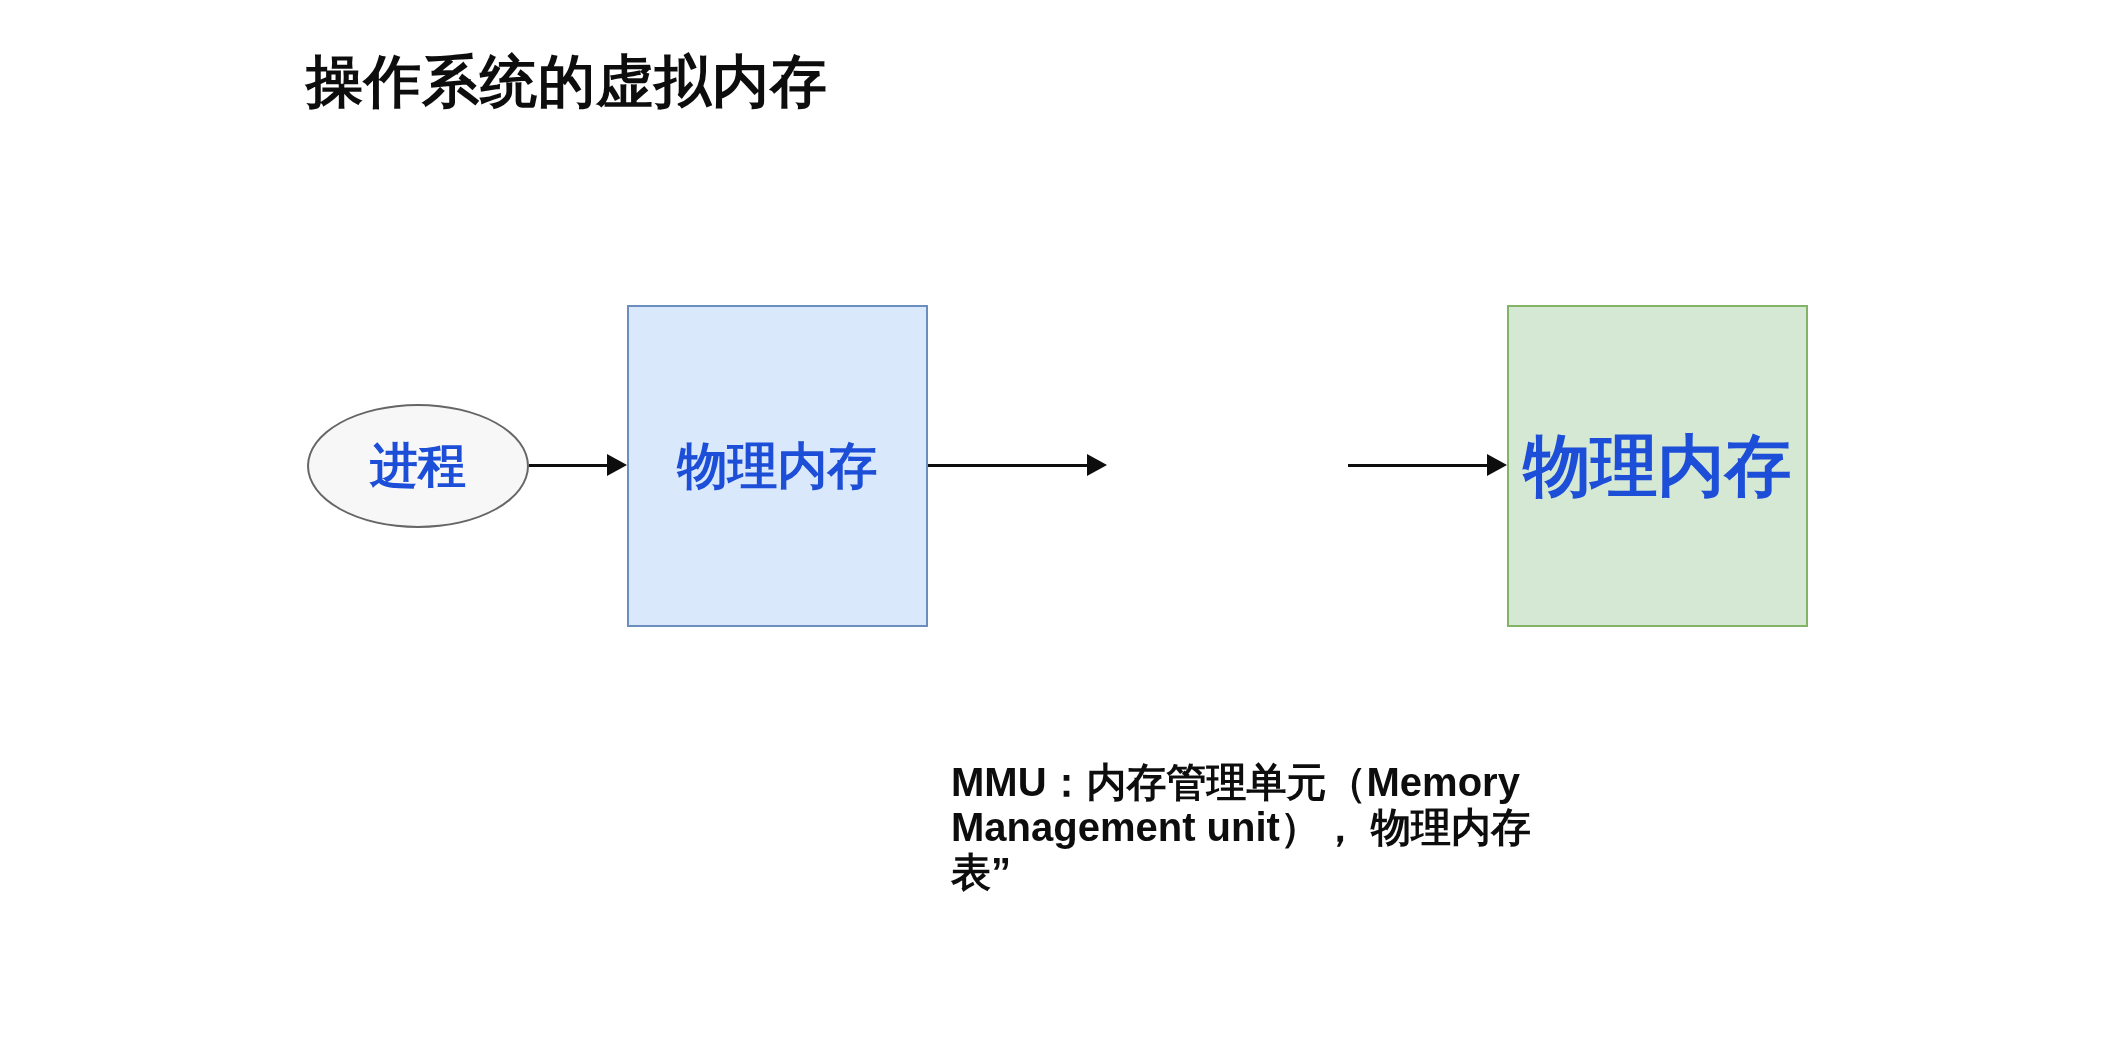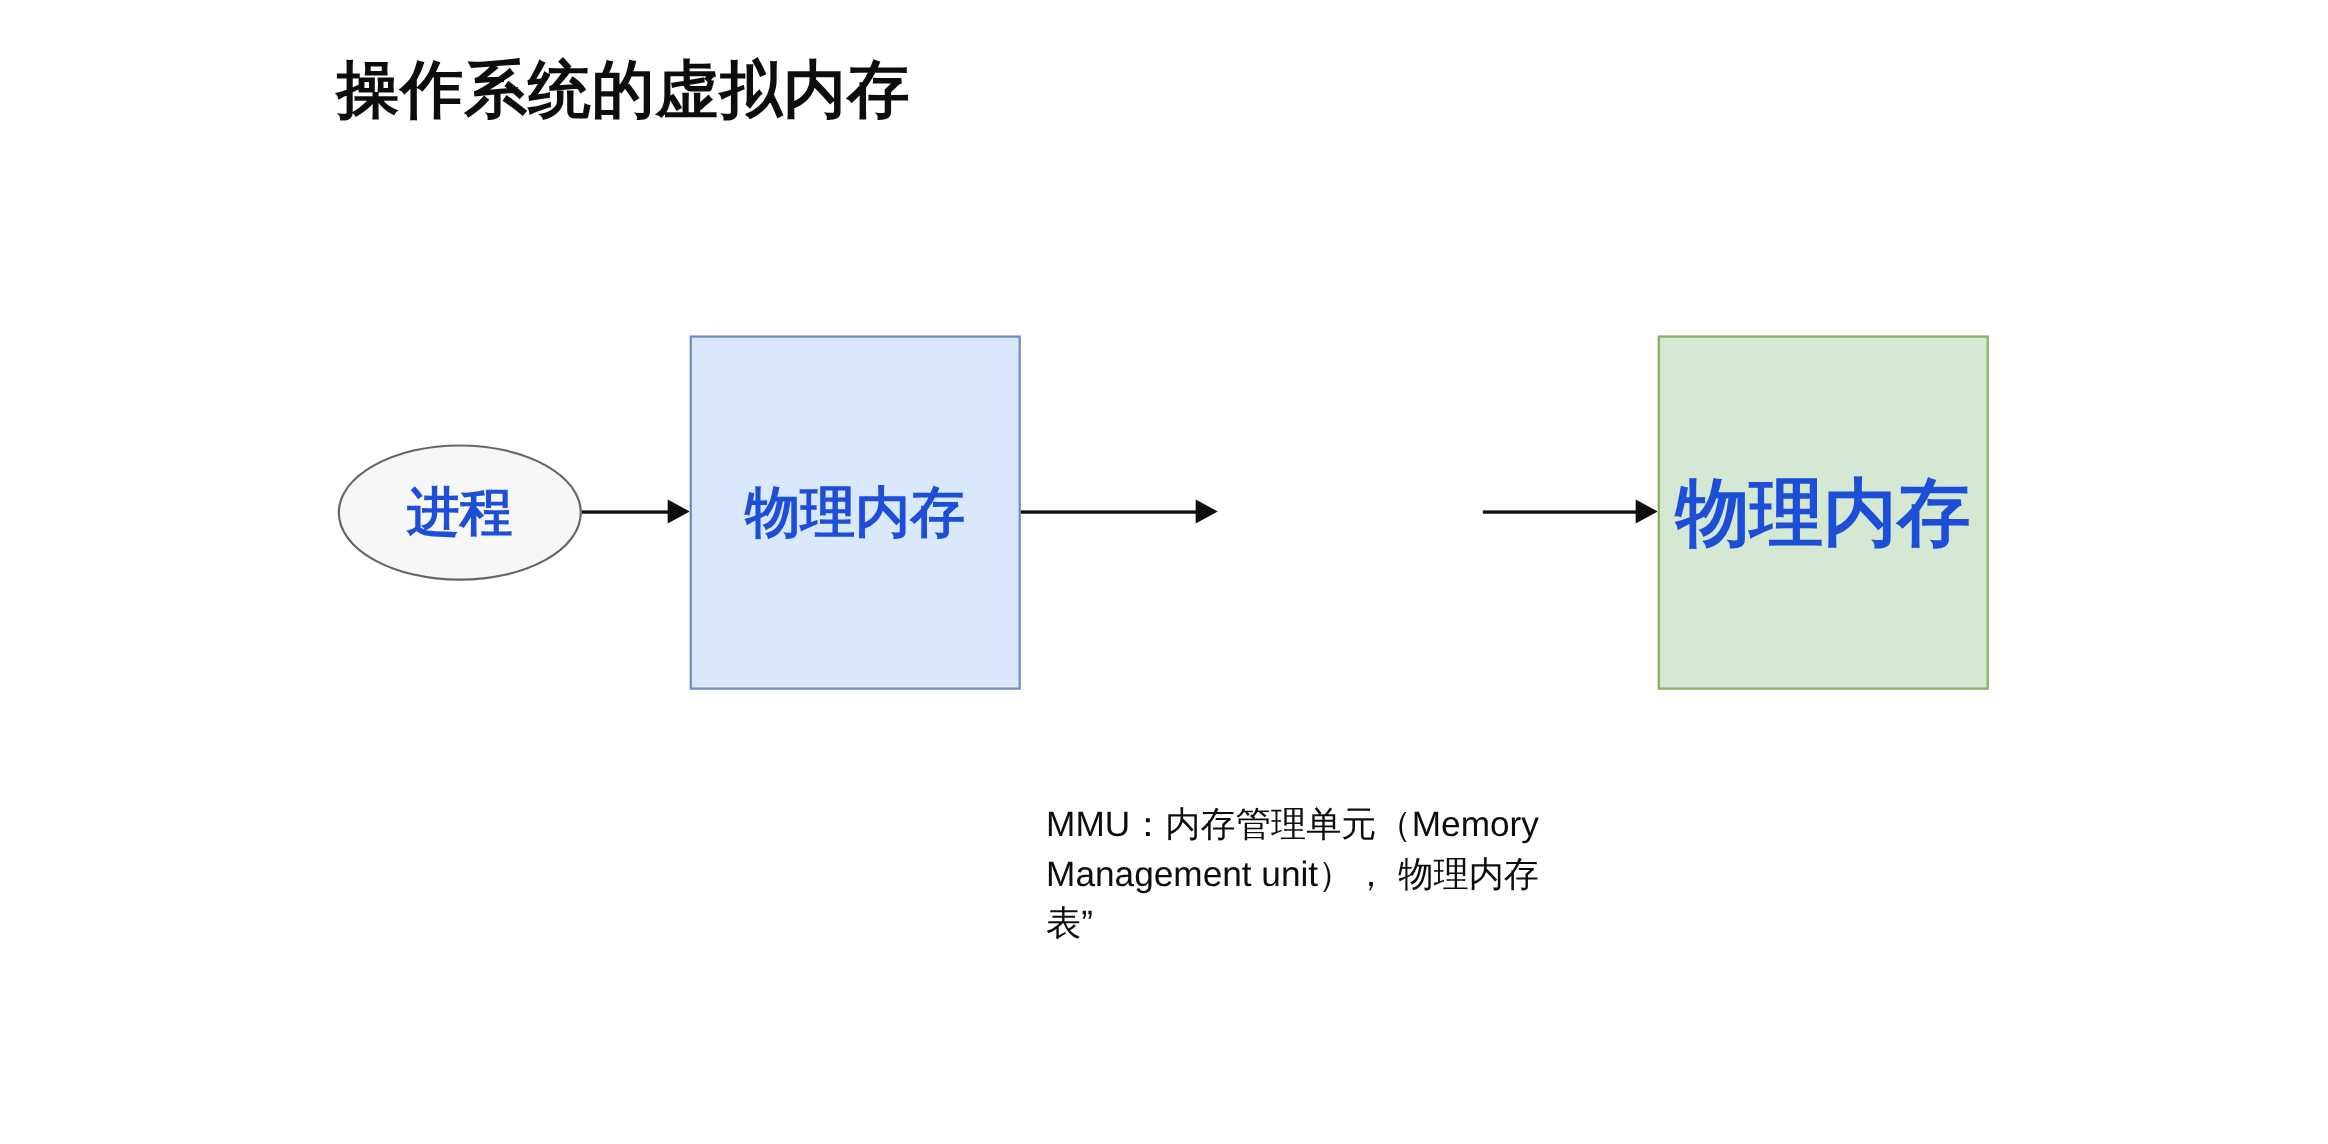--- a/index.html
+++ b/index.html
@@ -97,24 +97,24 @@
   .edge1-line { left: 529px; width: 80px; }
   .edge1-head { left: 607px; }
   .edge2-line { left: 928px; width: 161px; }
   .edge2-head { left: 1087px; }
   .edge3-line { left: 1348px; width: 141px; }
   .edge3-head { left: 1487px; }
 
   .note {
     position: absolute;
     left: 951px;
-    top: 727px;
-    font-size: 32px;
+    top: 760px;
+    font-size: 40px;
     line-height: 45px;
-    font-weight: 400;
+    font-weight: 700;
     color: #0d0d0d;
     white-space: nowrap;
   }
 </style>
 </head>
 <body>
 
 <div class="canvas">
 
   <div class="title">操作系统的虚拟内存</div>

